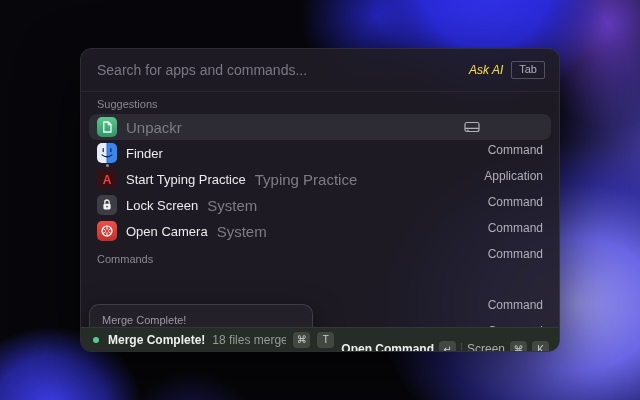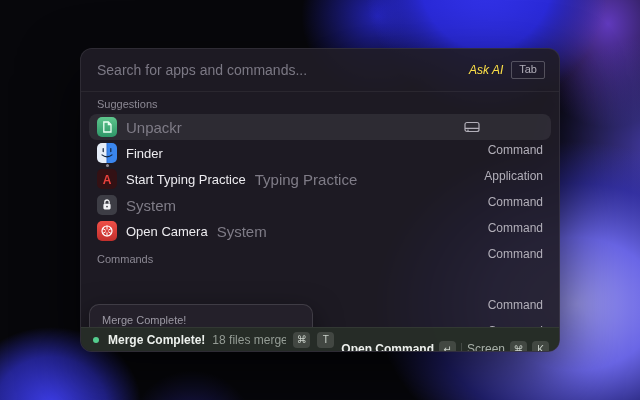--- a/index.html
+++ b/index.html
@@ -166,20 +166,21 @@
 
     <div class="row">
       <span class="ricon">
         <svg width="20" height="20" viewBox="0 0 20 20">
           <rect width="20" height="20" rx="5" fill="#3d3d45"></rect>
           <rect x="6.4" y="8.8" width="7.2" height="5.6" rx="1.3" fill="#f2f2f5"></rect>
           <path d="M7.8 8.8V7.2a2.2 2.2 0 014.4 0v1.6" fill="none" stroke="#f2f2f5" stroke-width="1.3"></path>
           <circle cx="10" cy="11.6" r="0.9" fill="#3d3d45"></circle>
         </svg>
       </span>
+      <span class="rtitle">Lock Screen</span>
       <span class="rsub">System</span>
       <span class="spacer"></span>
       <span class="raccess">Command</span>
     </div>
 
     <div class="row">
       <span class="ricon">
         <svg width="20" height="20" viewBox="0 0 20 20">
           <defs>
               <linearGradient id="gc" x1="0" y1="0" x2="0" y2="1">

